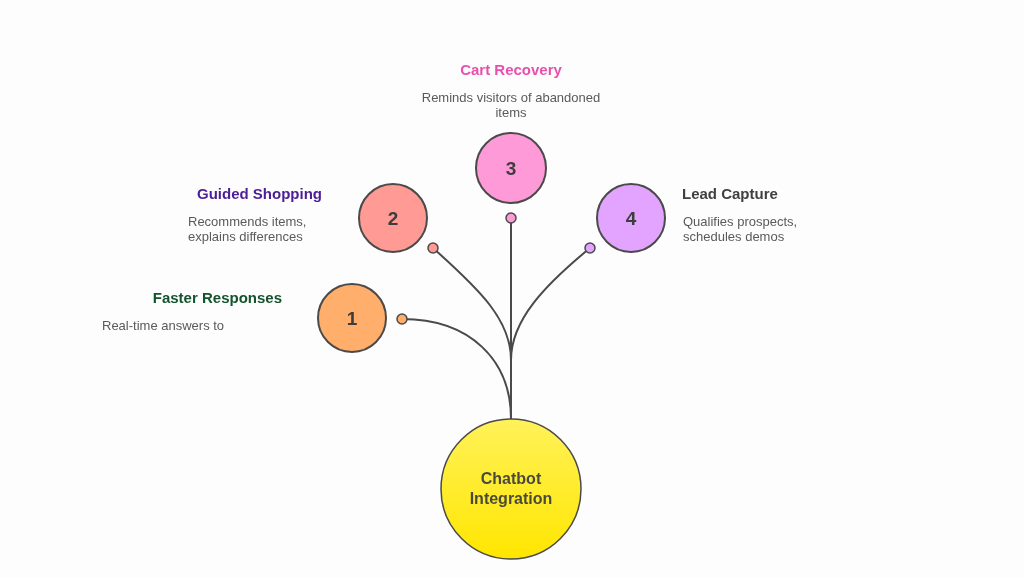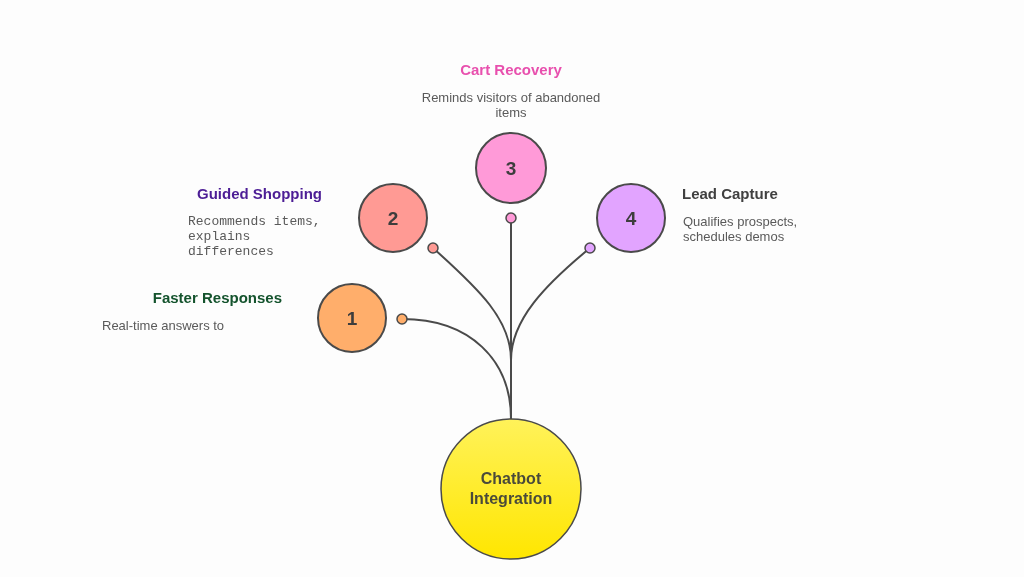--- a/index.html
+++ b/index.html
@@ -64,21 +64,21 @@
   </g>
 </svg>
 
 <div class="title" style="left: 411px; top: 61px; width: 200px; text-align: center; color: rgb(232, 80, 174);">Cart Recovery</div>
 <div class="desc" style="left:401px; top:90px; width:220px; text-align:center;">
   <div>Reminds visitors of abandoned</div>
   <div>items</div>
 </div>
 
 <div class="title" style="left: 152px; top: 185px; width: 170px; text-align: right; color: #4c1d95;">Guided Shopping</div>
-<div class="desc" style="left:152px; top:214px; width:150px; text-align:left; padding-left:36px; box-sizing:border-box; width:190px;font-family:Liberation Mono, monospace;">
+<div class="desc" style="left:152px; top:214px; width:150px; text-align:left; padding-left:36px; box-sizing:border-box; width:190px;">
   <div>Recommends items,</div>
   <div>explains differences</div>
 </div>
 
 <div class="title" style="left: 682px; top: 185px; color: #404040;">Lead Capture</div>
 <div class="desc" style="left:683px; top:214px; width:160px; text-align:left;">
   <div>Qualifies prospects,</div>
   <div>schedules demos</div>
 </div>
 

